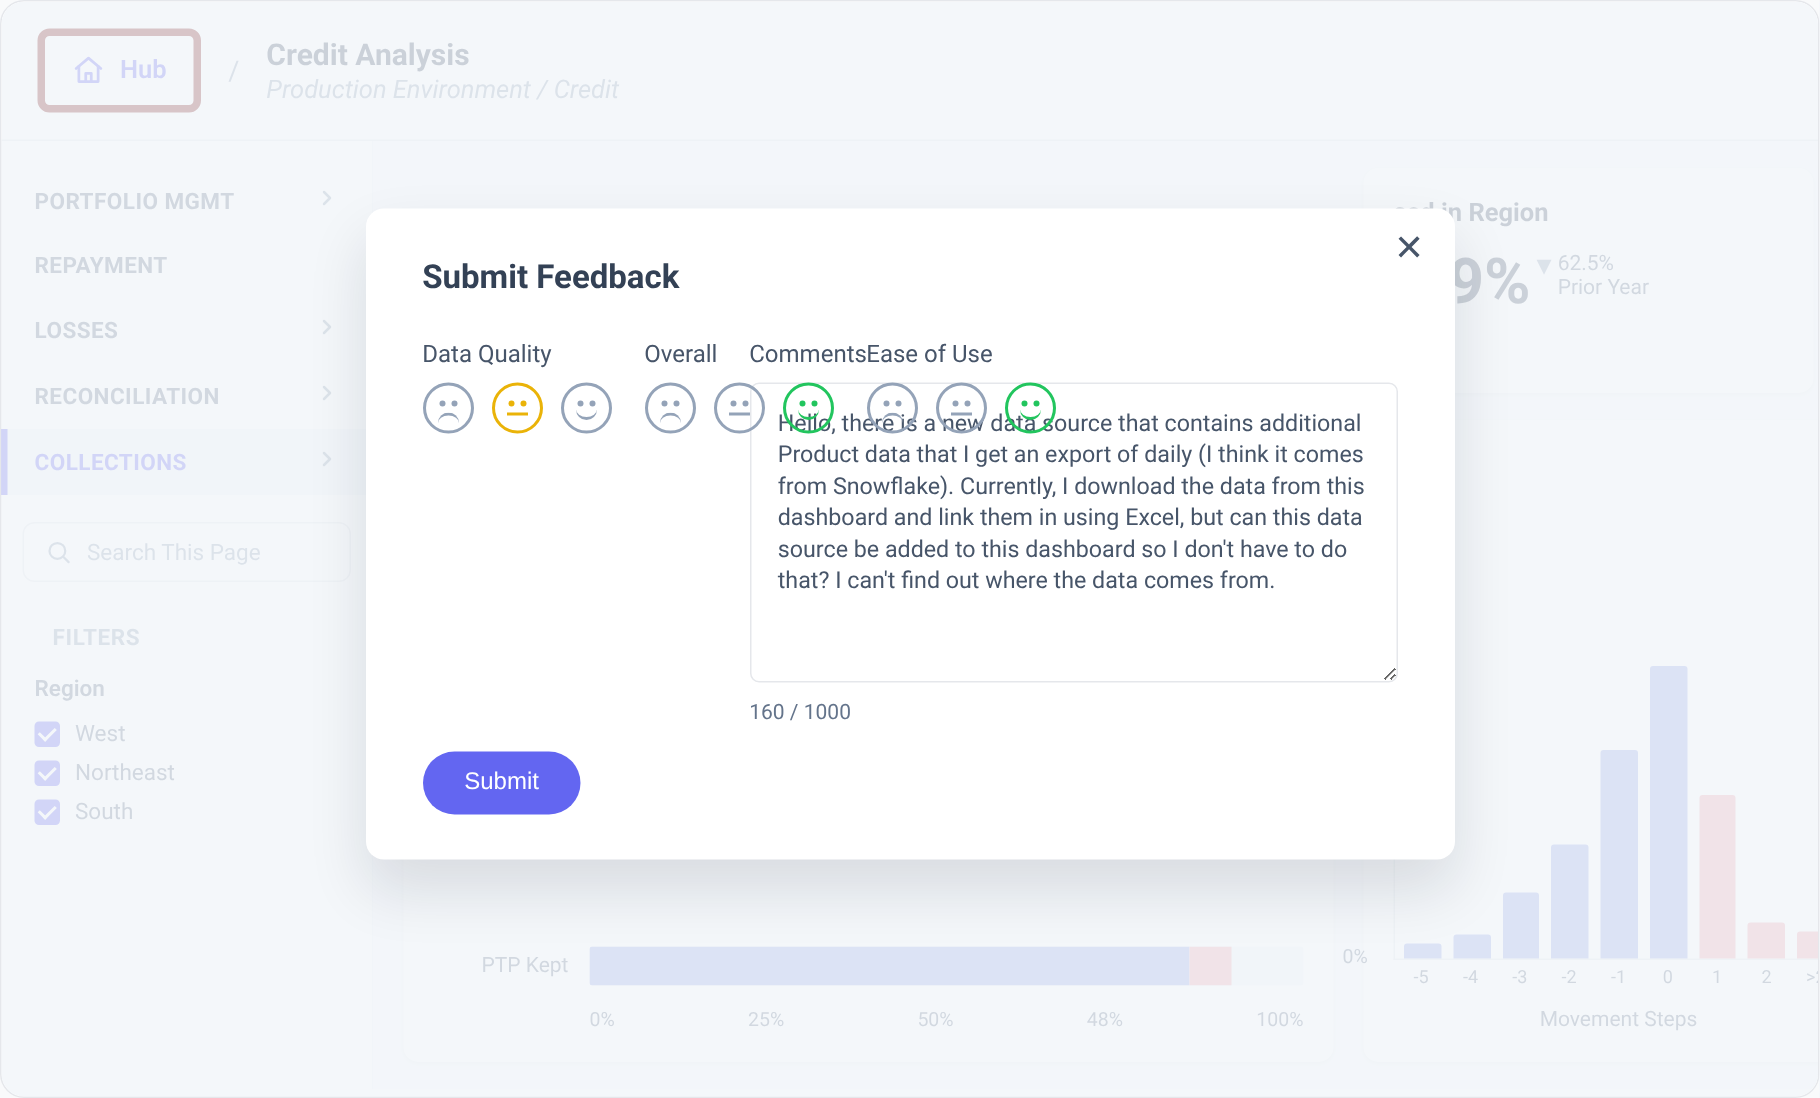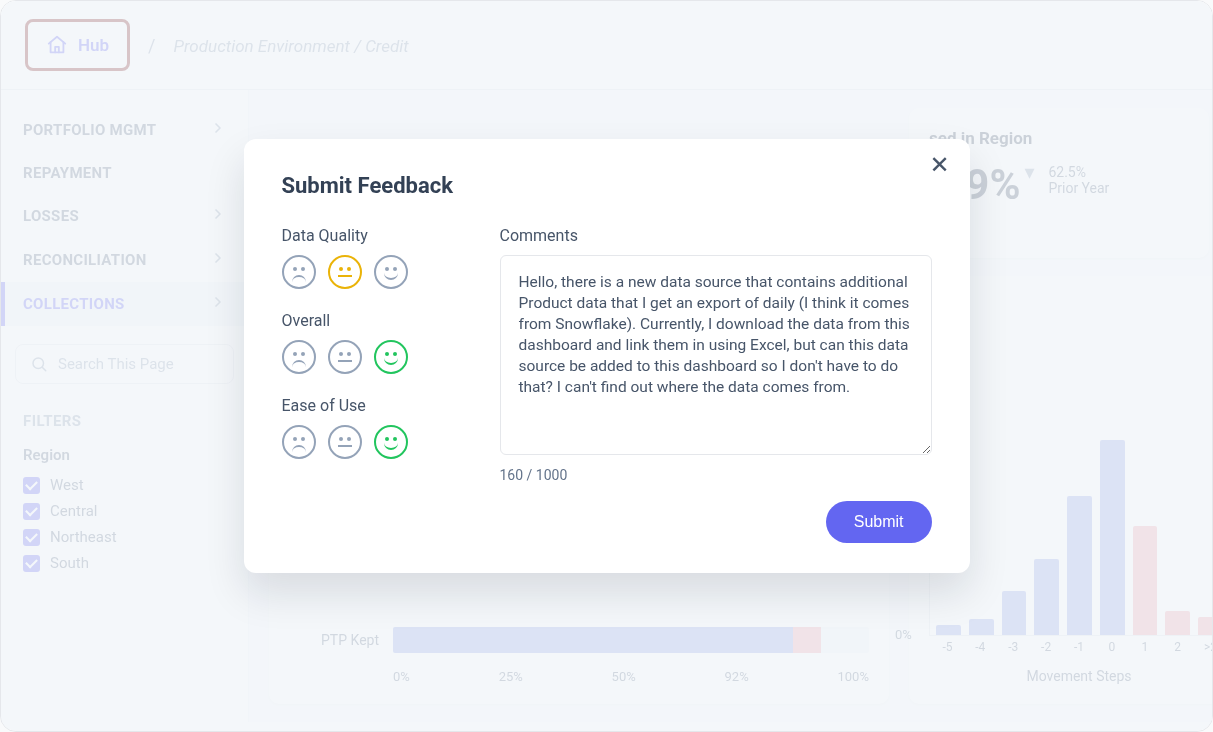--- a/index.html
+++ b/index.html
@@ -27,21 +27,21 @@
       align-items: center;
       padding: 18px 24px;
       border-bottom: 1px solid #e5e7eb;
       gap: 18px;
       background: #fff;
     }
     .hub-btn {
       display: flex;
       align-items: center;
       gap: 10px;
-      border: 3px solid #7f1d1d;
+      border: 5px solid #7f1d1d;
       border-radius: 8px;
       padding: 12px 18px;
       color: #6366f1;
       font-weight: 600;
       font-size: 17px;
     }
     .hub-btn svg { width: 22px; height: 22px; }
     .breadcrumb-sep { color: #94a3b8; font-size: 18px; font-weight: 400; }
     .page-title { font-size: 20px; font-weight: 700; color: #475569; }
     .page-subtitle { font-style: italic; color: #94a3b8; font-size: 17px; margin-top: 2px; }
@@ -80,21 +80,21 @@
       display: flex;
       align-items: center;
       gap: 10px;
       border: 1px solid #e5e7eb;
       border-radius: 8px;
       padding: 10px 14px;
       color: #94a3b8;
       font-size: 15px;
     }
     .filters-title {
-      margin: 28px 22px 10px;
+      margin: 28px 34px 10px;
       color: #94a3b8;
       font-size: 15px;
       font-weight: 700;
       letter-spacing: 0.4px;
     }
     .filter-group-title {
       margin: 6px 22px 8px;
       font-size: 15px;
       color: #64748b;
       font-weight: 600;
@@ -136,21 +136,21 @@
     }
     .card {
       background: #fff;
       border-radius: 10px;
       box-shadow: 0 1px 2px rgba(0,0,0,.04);
       padding: 20px;
     }
     .card.kpi { width: 300px; height: 150px; }
     .kpi-title { font-size: 17px; font-weight: 700; color: #475569; margin-bottom: 12px; }
     .kpi-value { font-size: 42px; font-weight: 700; color: #475569; display: inline-block; }
-    .kpi-delta-col { display: inline-block; vertical-align: top; margin-left: 10px; margin-top: 4px; }
+    .kpi-delta-col { display: inline-block; vertical-align: top; margin-top: 4px; }
     .kpi-delta { font-size: 14px; color: #64748b; }
     .chart-card { flex: 1; min-width: 340px; height: 560px; display: flex; flex-direction: column; }
     .right-col { display: flex; flex-direction: column; gap: 18px; width: 320px; }
     .right-col .chart-card { height: 380px; }
     .col-left { display: flex; flex-direction: column; gap: 18px; flex: 1; }
     .col-left .row1 { display: flex; gap: 20px; }
     .chart-body { flex: 1; position: relative; margin-top: 10px; }
     
     .hbar-row {
       display: flex;
@@ -222,21 +222,21 @@
       font-size: 24px;
       color: #475569;
       cursor: pointer;
       line-height: 1;
     }
     .feedback-grid {
       display: flex;
       gap: 48px;
       margin-top: 28px;
     }
-    .ratings-col { width: 170px; display: flex; flex-direction: column; gap: 22px; }
+    .ratings-col { width: 170px; display: flex; flex-direction: row; gap: 22px; }
     .rating-group-label { font-size: 16px; color: #475569; margin-bottom: 10px; }
     .face-row { display: flex; gap: 12px; }
     .face {
       width: 34px;
       height: 34px;
       border-radius: 50%;
       border: 2.2px solid #94a3b8;
       position: relative;
       cursor: pointer;
     }
@@ -286,21 +286,21 @@
       border: 1px solid #e5e7eb;
       border-radius: 6px;
       padding: 16px 18px;
       font-family: inherit;
       font-size: 15.5px;
       line-height: 1.35;
       color: #475569;
       resize: both;
     }
     .char-count { font-size: 14px; color: #64748b; margin-top: 8px; }
-    .modal-actions { display: flex; justify-content: flex-end; margin-top: 18px; }
+    .modal-actions { display: flex; margin-top: 18px; }
     .submit-btn {
       background: #6366f1;
       color: #fff;
       font-size: 16px;
       font-weight: 500;
       padding: 12px 28px;
       border: none;
       border-radius: 999px;
       cursor: pointer;
     }
@@ -314,20 +314,21 @@
     <div class="hub-btn">
       <svg viewBox="0 0 24 24" fill="none" stroke="#6366f1" stroke-width="2" stroke-linecap="round" stroke-linejoin="round">
           <path d="M3 10.5 12 3l9 7.5"></path>
           <path d="M5 9v11h14V9"></path>
           <path d="M10 20v-6h4v6"></path>
         </svg>
       <span>Hub</span>
     </div>
     <span class="breadcrumb-sep">/</span>
     <div>
+      <div class="page-title">Credit Analysis</div>
       <div class="page-subtitle">Production Environment / Credit</div>
     </div>
   </div>
 
   <div class="body">
 
     <div class="sidebar">
       <div id="nav-list">
           <div class="nav-item">
             <span>PORTFOLIO MGMT</span>
@@ -366,24 +367,20 @@
       </div>
       <div class="filters-title">FILTERS</div>
       <div class="filter-group-title">Region</div>
       <div id="region-opts">
           <div class="filter-opt">
             <span class="checkbox"></span>
             <span>West</span>
           </div>
           <div class="filter-opt">
             <span class="checkbox"></span>
-            <span>Central</span>
-          </div>
-          <div class="filter-opt">
-            <span class="checkbox"></span>
             <span>Northeast</span>
           </div>
           <div class="filter-opt">
             <span class="checkbox"></span>
             <span>South</span>
           </div>
         </div>
     </div>
 
     <div class="main">
@@ -400,21 +397,21 @@
                   <div class="hbar-track">
                     <div class="hbar-seg" style="left: 0%; width: 84%; background: rgb(147, 164, 232);"></div>
                     <div class="hbar-seg" style="left: 84%; width: 6%; background: rgb(240, 165, 173);"></div>
                   </div>
                 </div>
               </div>
             <div class="hbar-axis" id="hbar-axis">
                 <span>0%</span>
                 <span>25%</span>
                 <span>50%</span>
-                <span>92%</span>
+                <span>48%</span>
                 <span>100%</span>
               </div>
           </div>
         </div>
       </div>
       <div class="right-col">
         <div class="card kpi">
           <div class="kpi-title">sed in Region</div>
           <span class="kpi-value">0.9%</span>
           <span style="color:#94a3b8;font-size:20px;vertical-align:top">▾</span>

